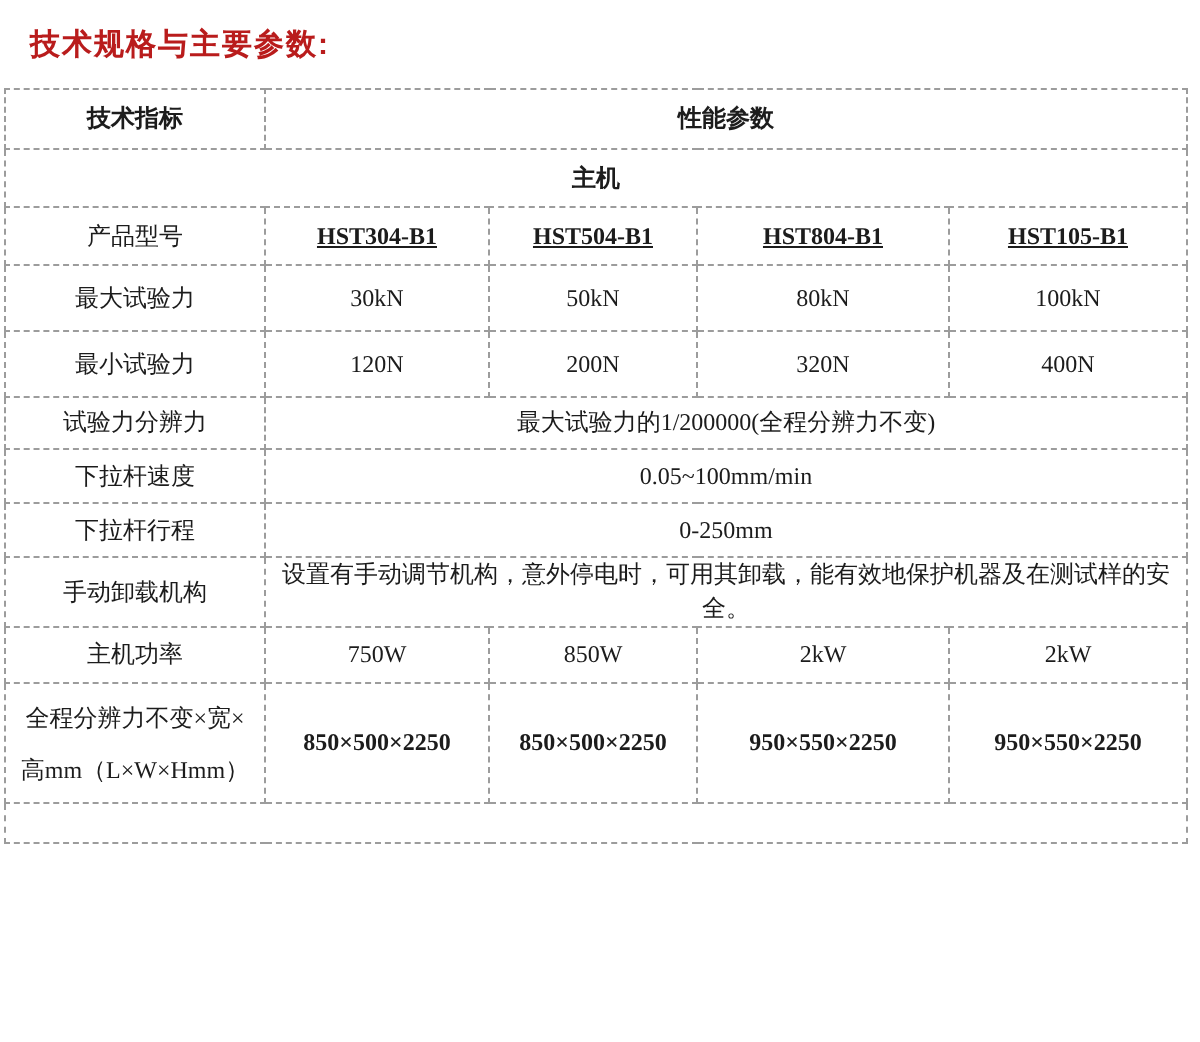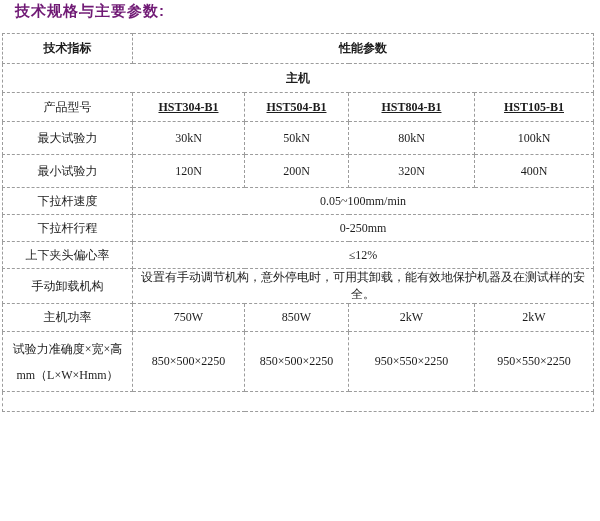--- a/index.html
+++ b/index.html
@@ -6,22 +6,22 @@
   body {
     width:600px; height:521px; overflow:hidden;
     background:#ffffff;
     font-family:"Liberation Serif","DejaVu Serif",serif;
     color:#1c1c1c;
   }
   .page-title {
     font-family:"Liberation Sans","DejaVu Sans",sans-serif;
     font-weight:bold;
     font-size:15px;
-    color:#701a75;
-    margin:2px 0 0 15px;
+    color:#b91c1c;
+    margin:13px 0 0 15px;
     letter-spacing:1px;
   }
   table.spec {
     border-collapse:collapse;
     table-layout:fixed;
     width:591px;
     margin:12px 0 0 2px;
   }
   table.spec td {
     border:1px dashed #9c9c9c;
@@ -36,21 +36,21 @@
     text-align:left;
     padding-left:8px;
     margin-left:43px;
   }
   .b {
     font-weight:bold;
     font-family:"Liberation Sans","DejaVu Sans",sans-serif;
   }
   td.txt-left { text-align:left; padding-left:8px; }
   td.dim-lbl { line-height:26px; }
-  td.v-top { vertical-align:top; padding-top:12px; }
+  td.v-top { vertical-align:top; padding-top:12px;font-weight:bold; }
   td.model { font-weight:bold;text-decoration:underline; }
 </style>
 </head>
 <body>
 
 <div class="page-title">技术规格与主要参数:</div>
 
 <table class="spec">
   <colgroup>
     <col style="width:130px">
@@ -88,53 +88,53 @@
 
   <tr style="height:33px">
     <td class="lbl">最小试验力</td>
     <td>120N</td>
     <td>200N</td>
     <td>320N</td>
     <td>400N</td>
   </tr>
 
 
+  <tr style="height:26px">
+    <td class="lbl">试验力分辨力</td>
+    <td colspan="4">最大试验力的1/200000(全程分辨力不变)</td>
+  </tr>
 
   <tr style="height:27px">
     <td class="lbl">下拉杆速度</td>
     <td colspan="4">0.05~100mm/min</td>
   </tr>
 
   <tr style="height:27px">
     <td class="lbl">下拉杆行程</td>
     <td colspan="4">0-250mm</td>
   </tr>
 
-  <tr style="height:27px">
-    <td class="lbl">上下夹头偏心率</td>
-    <td colspan="4">≤12%</td>
-  </tr>
 
   <tr style="height:27px">
     <td class="lbl">手动卸载机构</td>
     <td colspan="4" class="txt-left">设置有手动调节机构，意外停电时，可用其卸载，能有效地保护机器及在测试样的安全。</td>
   </tr>
 
 
   <tr style="height:28px">
     <td class="lbl">主机功率</td>
     <td>750W</td>
     <td>850W</td>
     <td>2kW</td>
     <td>2kW</td>
   </tr>
 
 
   <tr style="height:60px">
-    <td class="lbl dim-lbl">试验力准确度×宽×高mm（L×W×Hmm）</td>
+    <td class="lbl dim-lbl">全程分辨力不变×宽×高mm（L×W×Hmm）</td>
     <td class="v-top">850×500×2250</td>
     <td class="v-top">850×500×2250</td>
     <td class="v-top">950×550×2250</td>
     <td class="v-top">950×550×2250</td>
   </tr>
 
   <tr style="height:20px">
     <td colspan="5"></td>
   </tr>
 </tbody>

